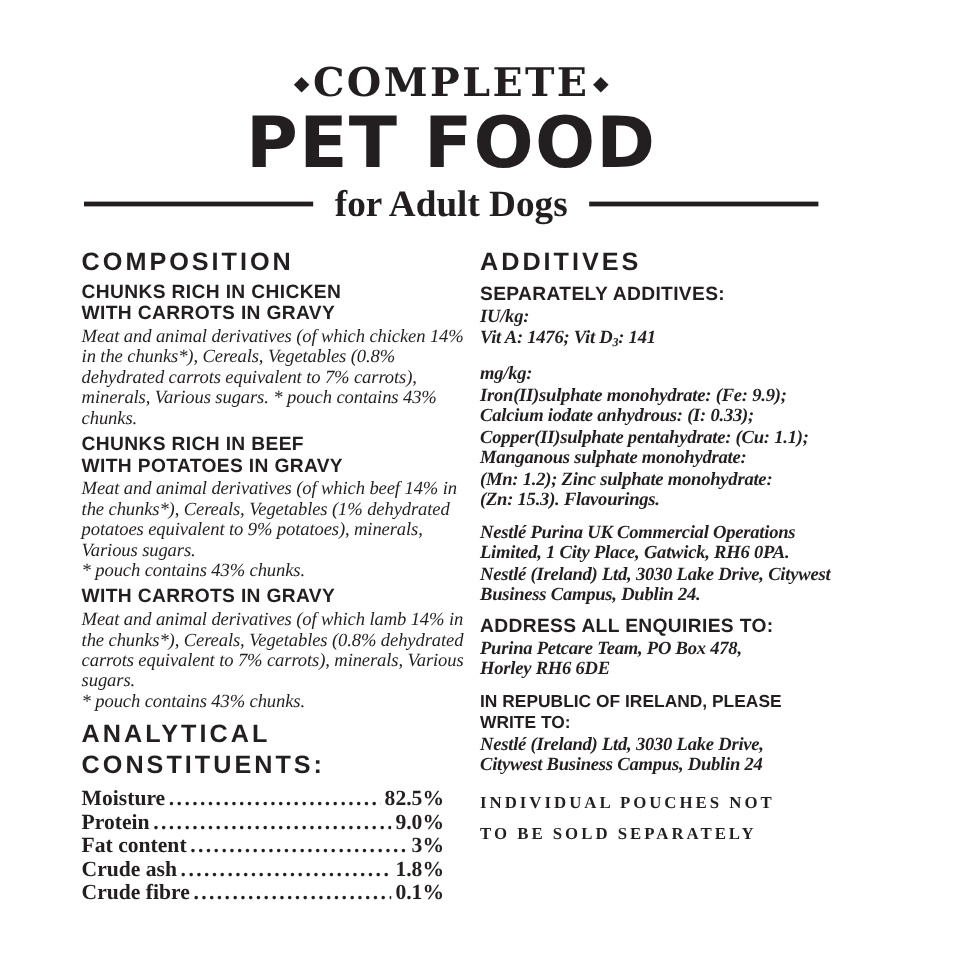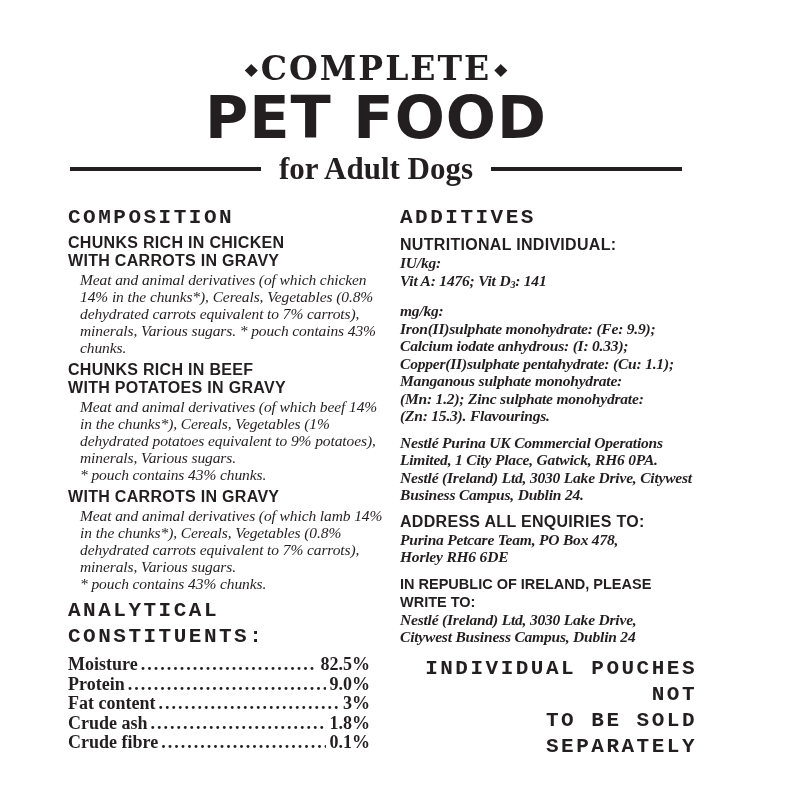--- a/index.html
+++ b/index.html
@@ -54,21 +54,21 @@
   
   .columns {
     display:flex;
     padding:17px 55px 0 68px;
     gap:10px;
   }
   .col-left  { width:322px; flex:none; }
   .col-right { flex:1; }
 
   .h-slab {
-    font-family:Liberation Mono, monospace;
+    font-family:Liberation Sans, sans-serif;
     font-weight:bold;
     font-size:21px;
     letter-spacing:2.5px;
     line-height:24px;
     white-space:nowrap;
   }
   .subhead {
     font-family:"Liberation Sans", sans-serif;
     font-weight:bold;
     font-size:16px;
@@ -89,21 +89,21 @@
     font-weight:bold;
     font-size:15.5px;
     line-height:17.5px;
     letter-spacing:-0.2px;
     white-space:pre-line;
   }
   .body-bi sub { font-size:10px; vertical-align:-2px; }
 
   .comp-item { margin-top:4px; margin-bottom:5px; }
   .comp-title span { display:block; }
-  .comp-body { margin-top:1px;margin-left:12px; }
+  .comp-body { margin-top:1px; }
 
   .analytical-heading { margin-top:6px; line-height:26px; white-space:normal; }
   .analytical-heading span { display:block; white-space:nowrap; }
   .atable { width:302px; margin-top:5px; }
   .arow {
     display:flex;
     align-items:baseline;
     font-weight:bold;
     font-size:18px;
     line-height:19.5px;
@@ -117,28 +117,27 @@
     letter-spacing:2px;
     font-weight:bold;
     margin:0 4px 0 3px;
   }
   .avalue { white-space:nowrap; }
 
   .block { margin-top:9px; }
   .block-sm { margin-top:6px; }
 
   .footer-note {
-    font-family:Liberation Mono, monospace;
-    font-weight:bold;
-    font-size:21px;
+    font-family:Liberation Serif, serif;
+    font-weight:bold;
+    font-size:14px;
     letter-spacing:2.5px;
     line-height:26px;
     margin-top:10px;
     white-space:pre-line;
-    text-align:right;
   }
 </style>
 </head>
 <body>
 
 <div class="sheet">
 
   <div class="header">
     <div class="kicker"><span class="diamond">◆</span><span>COMPLETE</span><span class="diamond">◆</span></div>
     <div class="main-title">PET FOOD</div>
@@ -217,21 +216,21 @@
             <span class="alabel">Crude fibre</span>
             <span class="dots">..........................................................................................</span>
             <span class="avalue">0.1%</span>
           </div>
         </div>
     </div>
 
     <div class="col-right">
       <div class="h-slab">ADDITIVES</div>
 
-      <div class="block-sm subhead">NUTRITIONAL INDIVIDUAL:</div>
+      <div class="block-sm subhead">SEPARATELY ADDITIVES:</div>
       <div class="body-bi">IU/kg:</div>
       <div class="body-bi"><span>Vit A: 1476; Vit D</span><sub>3</sub><span>: 141</span></div>
 
       <div class="block body-bi">mg/kg:</div>
       <div class="body-bi">Iron(II)sulphate monohydrate: (Fe: 9.9);
 Calcium iodate anhydrous: (I: 0.33);
 Copper(II)sulphate pentahydrate: (Cu: 1.1);
 Manganous sulphate monohydrate:
 (Mn: 1.2); Zinc sulphate monohydrate:
 (Zn: 15.3). Flavourings.</div>

